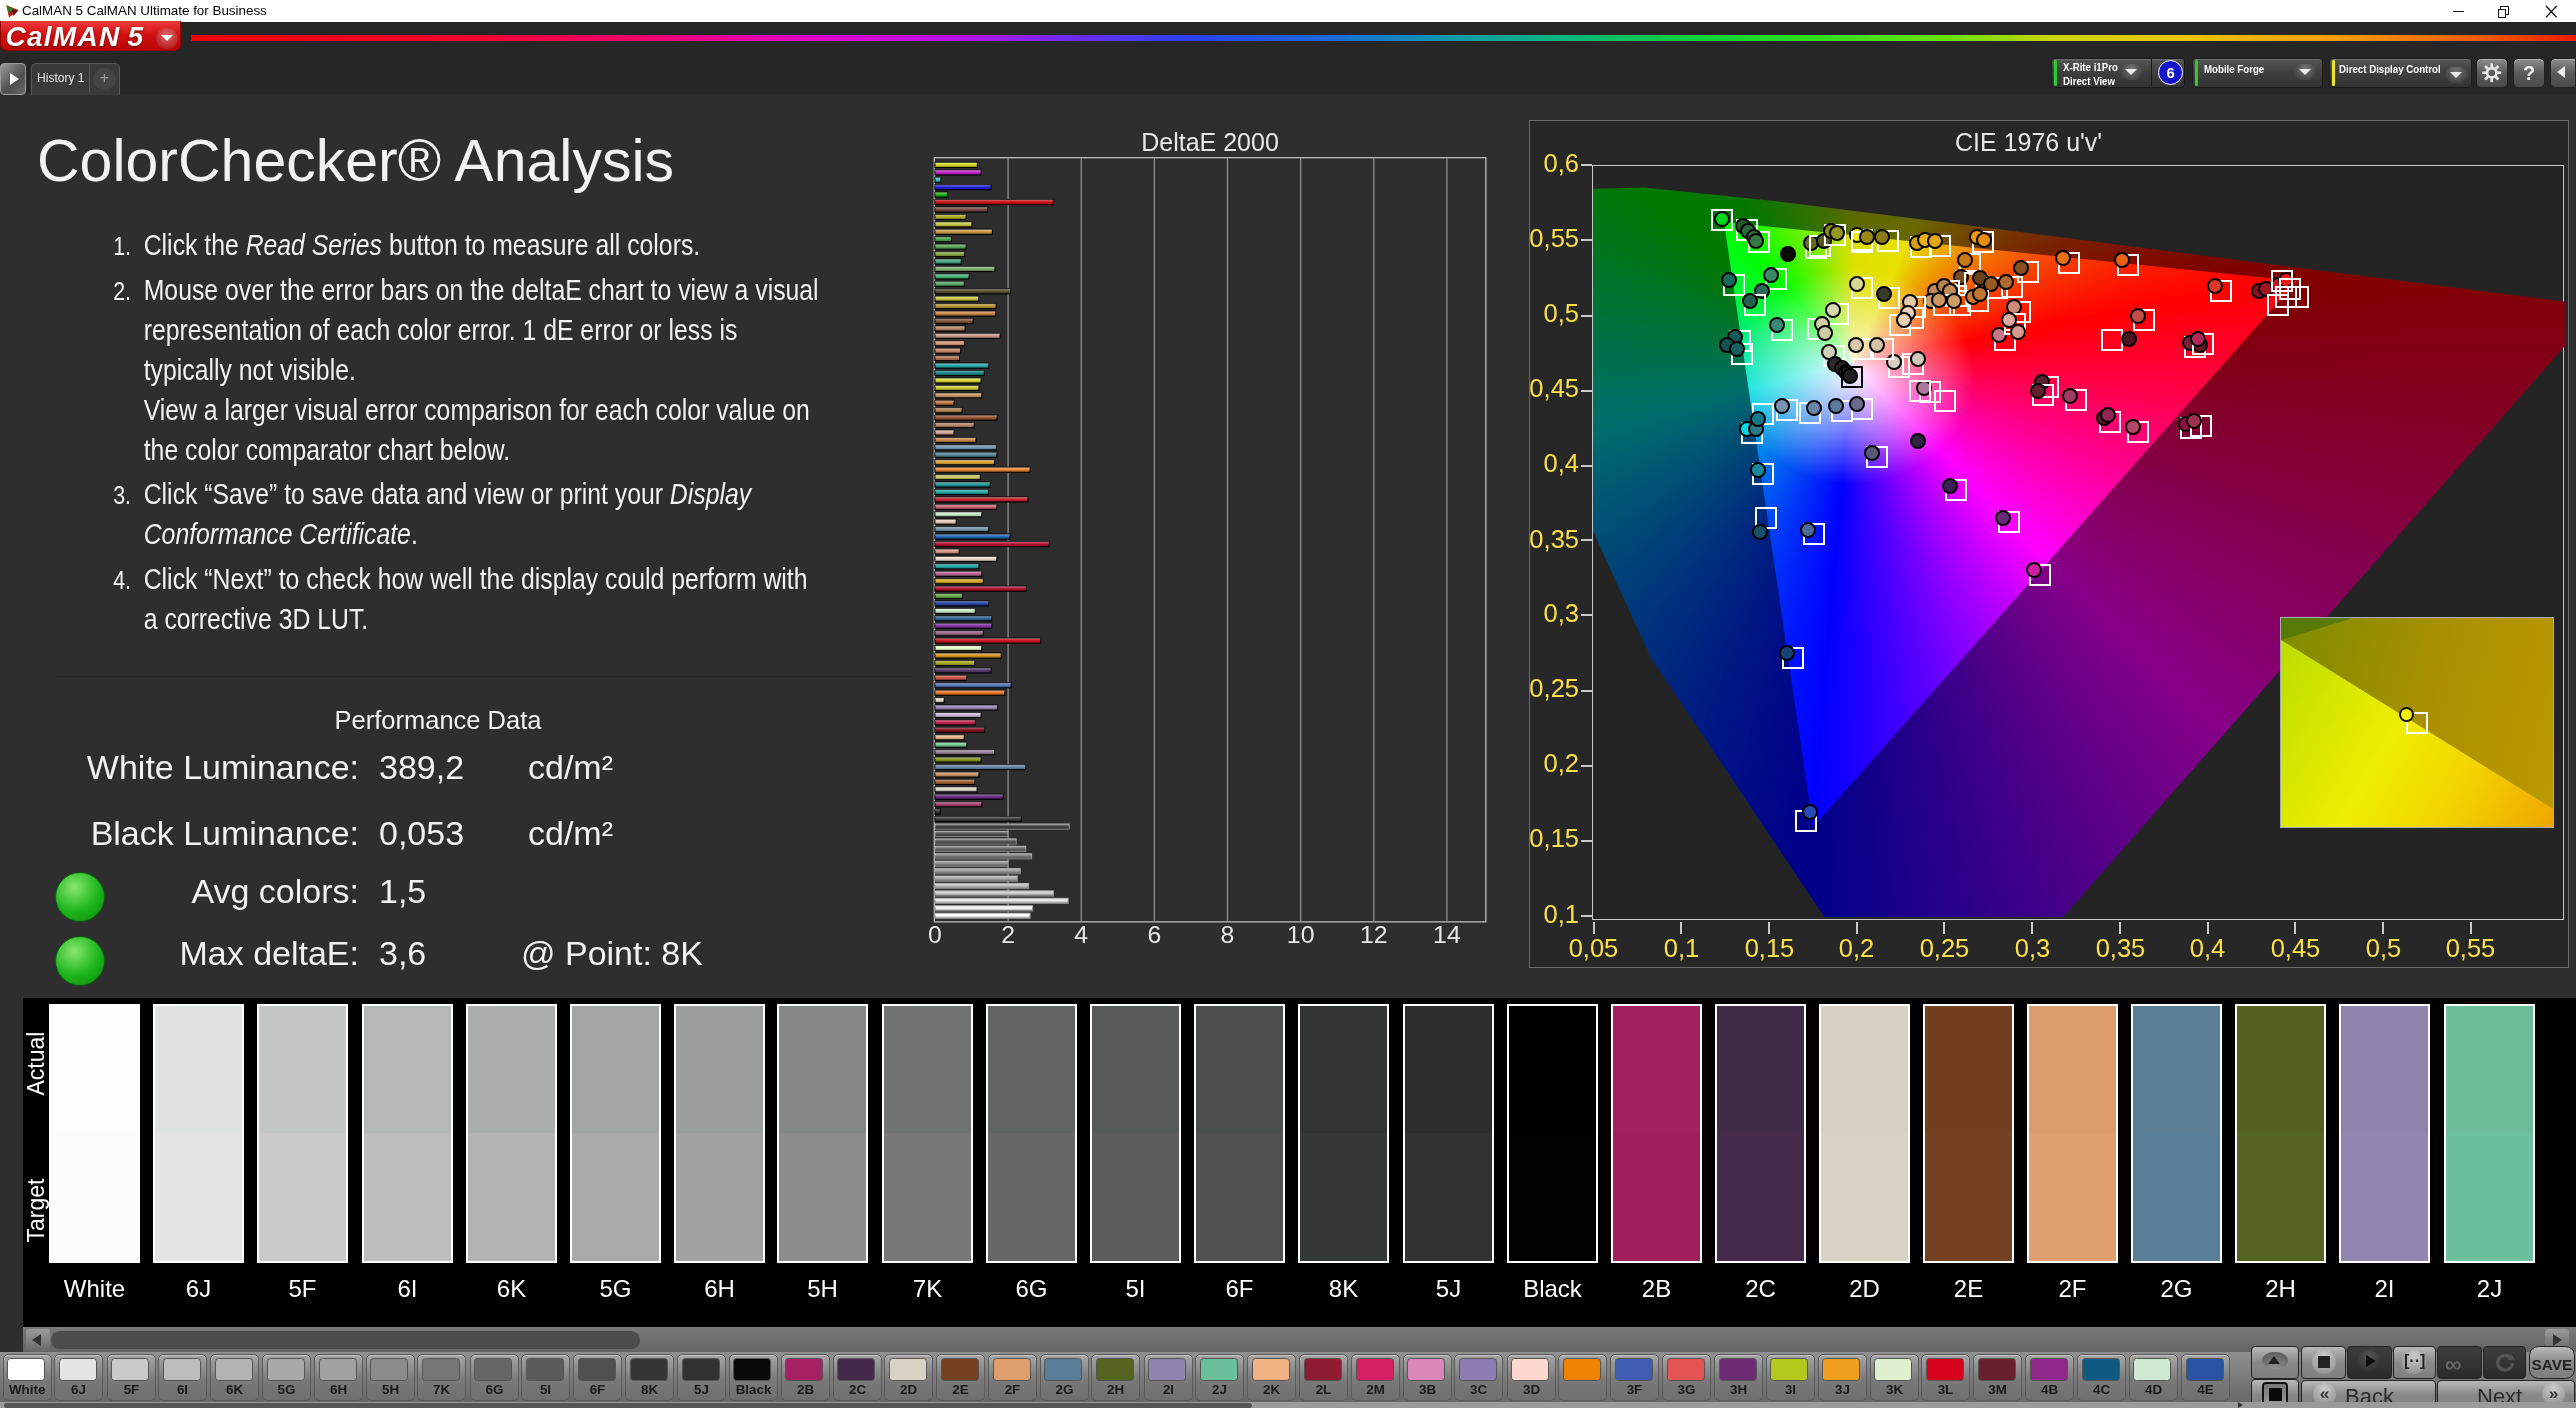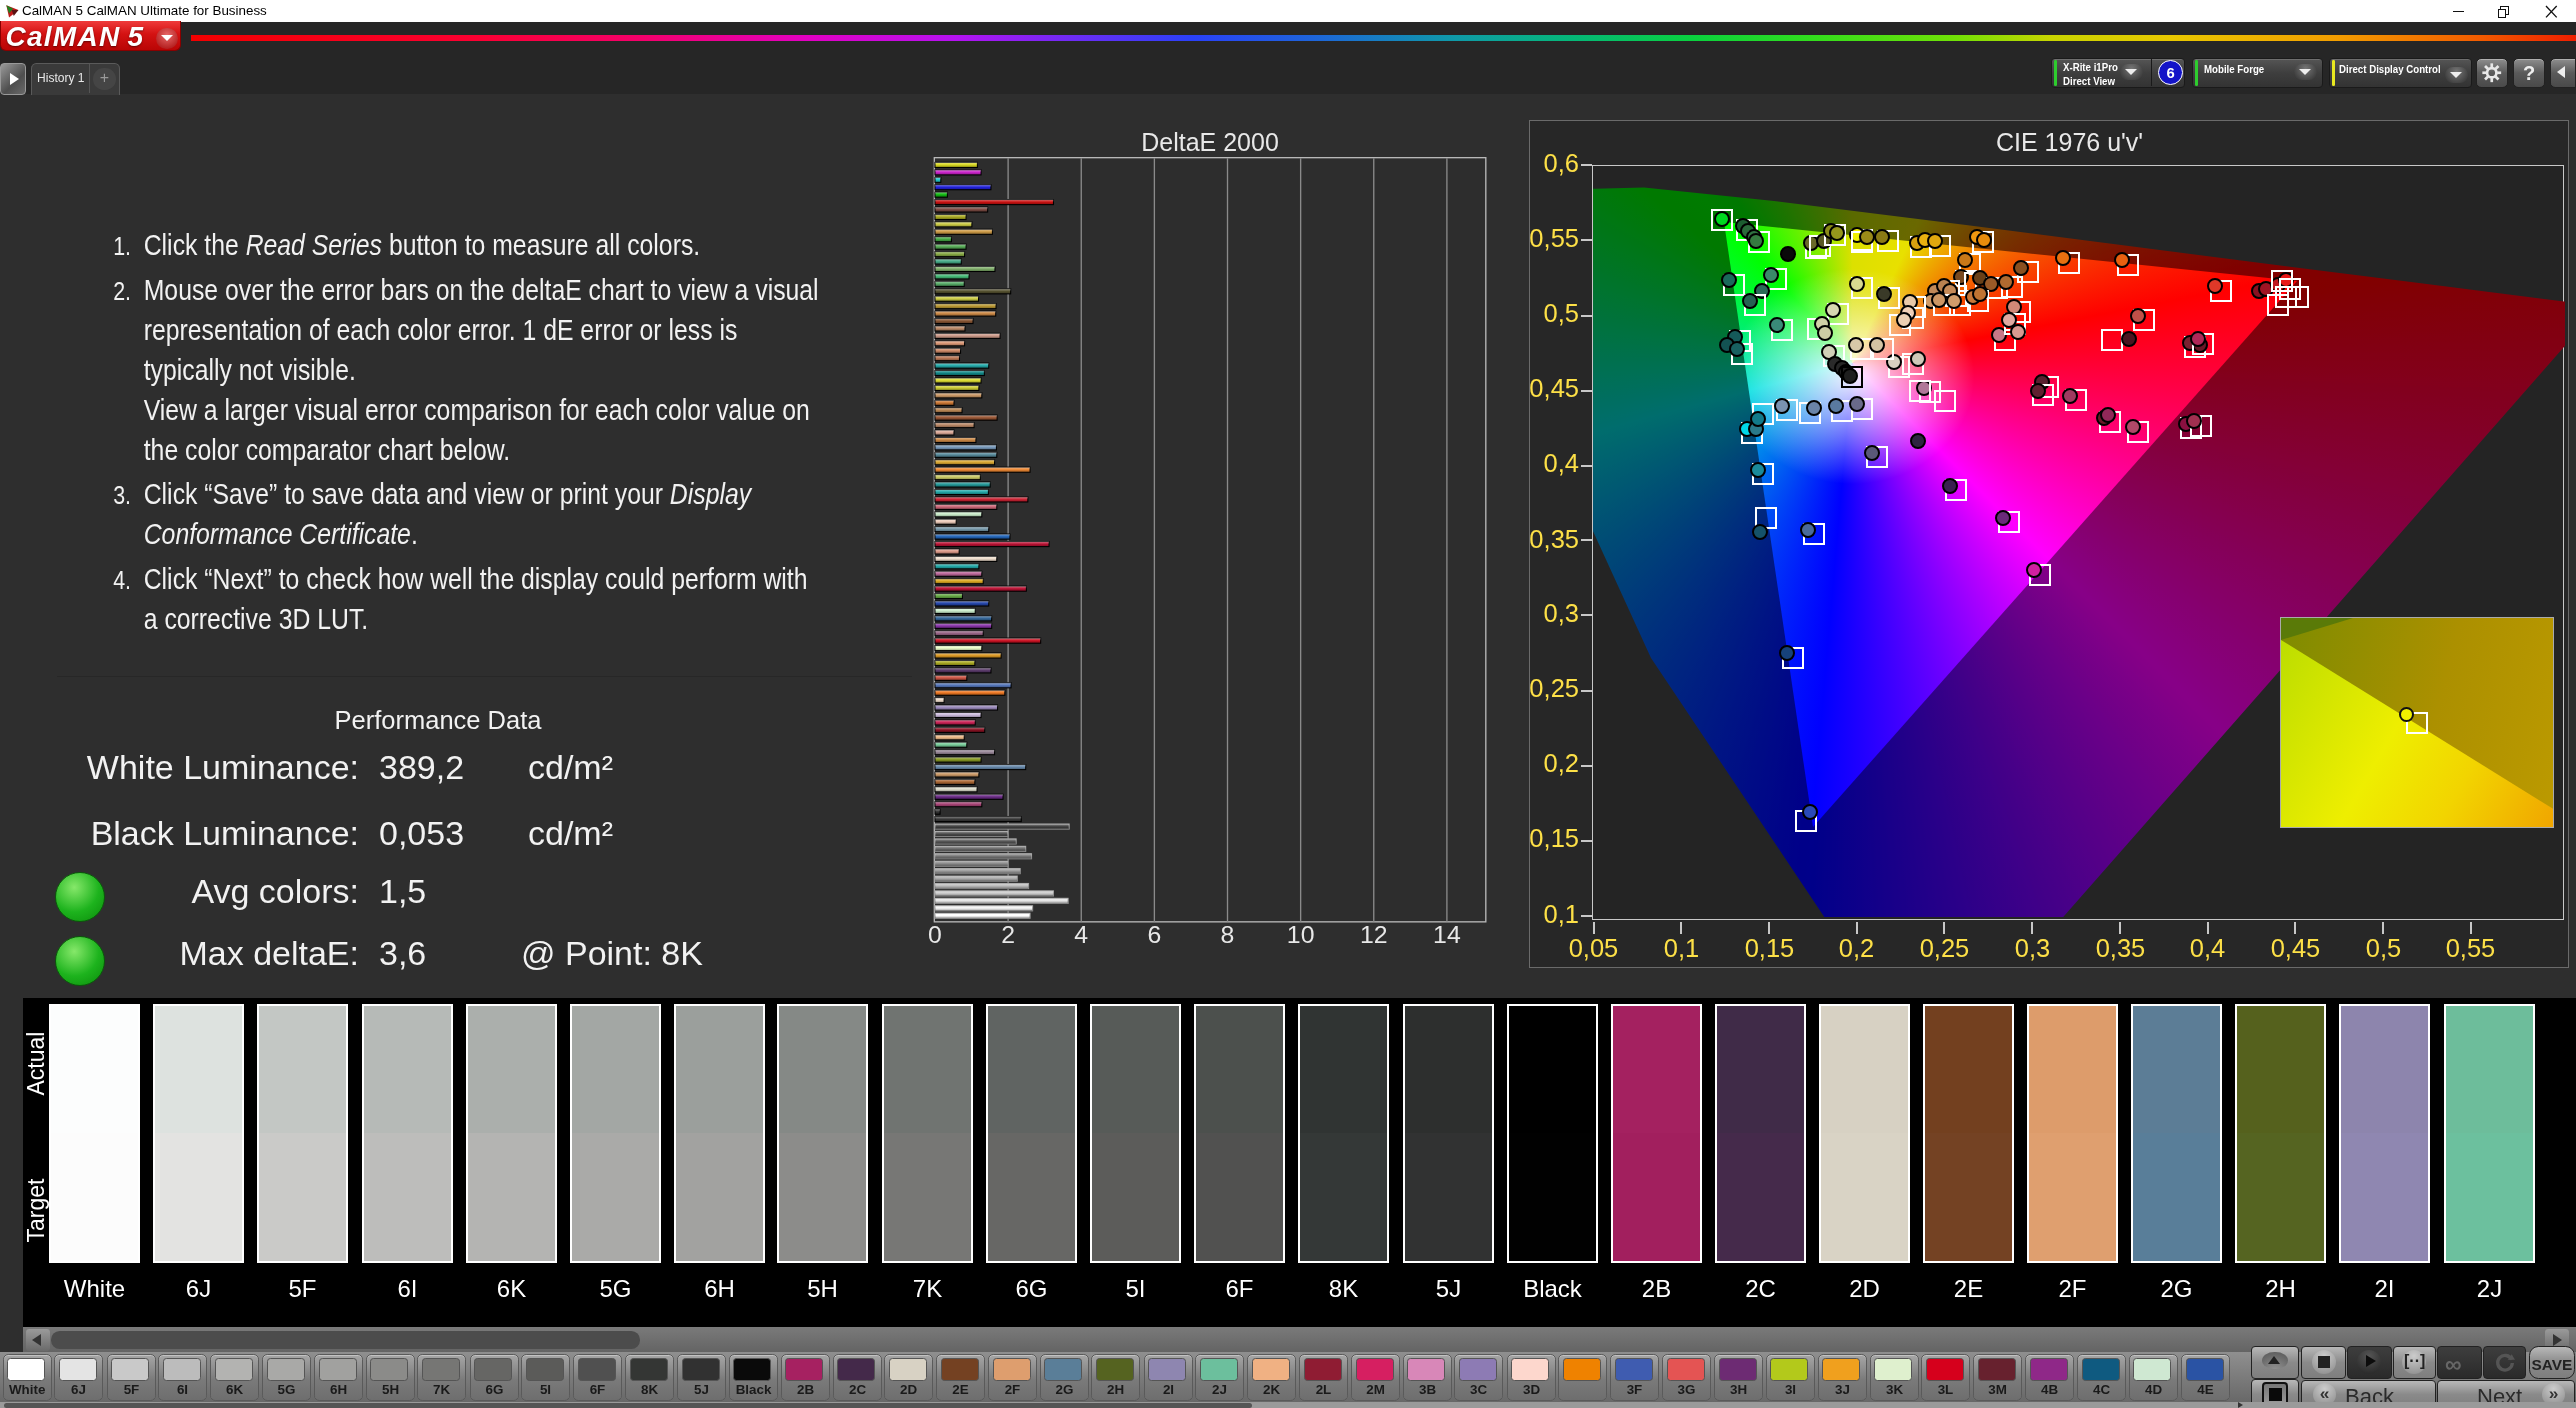--- a/index.html
+++ b/index.html
@@ -47,21 +47,21 @@
 ol#steps li{margin-bottom:4.7px;line-height:40px;padding-left:8px;}
 ol#steps li::marker{font-size:25.5px;}
 #divider{left:57px;top:676px;width:855px;height:1.3px;background:#3e3e3e;border-bottom:0.7px solid #272727;}
 
 .pd{color:#f2f2f2;font-size:34px;}
 .grn{width:50px;height:50px;border-radius:50%;
  background:radial-gradient(circle at 38% 30%,#86e86a,#1db31d 55%,#0a8a0a);border:0.7px solid #0a5a0a;}
 #detitle{left:1069px;top:128px;width:282px;text-align:center;font-size:25px;color:#e8e8e8;}
 
 #ciepanel{left:1529px;top:120px;width:1040px;height:848px;background:#272727;border:1.3px solid #6a6a6a;}
-#cietitle{left:1996px;top:128px;font-size:25px;color:#e8e8e8;}
+#cietitle{left:1955px;top:128px;font-size:25px;color:#e8e8e8;}
 #cieplot{left:1592px;top:165px;width:972px;height:755px;background:#242424;border:1.3px solid #c8c8c8;}
 .horseshoe{left:0;top:0;width:972px;height:751px;
  background:conic-gradient(from 0deg at 26.7% 26.2%,#9db407 0deg,#b4b100 25deg,#c00000 79deg,#cc00cc 135deg,#0000c8 185deg,#00b4b4 255deg,#00c800 318deg,#9db407 360deg);
  filter:brightness(0.58) saturate(1.2);}
 .gamut{left:0;top:0;width:972px;height:751px;
  background:conic-gradient(from 0deg at 26.7% 26.2%,#dce000 0deg,#e8e000 25deg,#ff0000 79deg,#ff00ff 135deg,#0000ff 185deg,#00e0e0 255deg,#00ff00 318deg,#dce000 360deg);}
 .wp{left:0;top:0;width:972px;height:751px;
  background:radial-gradient(ellipse 174px 154px at 26.7% 28%,rgba(255,255,255,.95),rgba(255,255,255,0) 70%);}
 .cietick{font-size:25.5px;color:#fde047;}
 .sq{border:2px solid #fff;width:21.5px;height:21.5px;background:transparent;}
@@ -147,20 +147,21 @@
  <line x1="6" y1="6" x2="10.5" y2="10.5"></line>
         <line x1="21.5" y1="21.5" x2="26" y2="26"></line>
  <line x1="26" y1="6" x2="21.5" y2="10.5"></line>
         <line x1="10.5" y1="21.5" x2="6" y2="26"></line>
       </g>
     </svg>
 <div class="abs sqbtn" style="left:2513px;color:#eee;font-size:20px;font-weight:bold;text-align:center;line-height:28px">?</div>
 <div class="abs sqbtn" style="left:2550px;width:26px;border-radius:5.4px 0 0 5.4px"></div>
 <div class="abs" style="left:2557px;top:66px;width:0;height:0;border-top:6.7px solid transparent;border-bottom:6.7px solid transparent;border-right:8.7px solid #eee"></div>
 
+<div class="abs" id="h1">ColorChecker® Analysis</div>
 <ol class="abs" id="steps">
 <li>Click the <i>Read Series</i> button to measure all colors.</li>
 <li>Mouse over the error bars on the deltaE chart to view a visual<br>representation of each color error. 1 dE error or less is<br>typically not visible.<br>View a larger visual error comparison for each color value on<br>the color comparator chart below.</li>
 <li>Click “Save” to save data and view or print your <i>Display<br>Conformance Certificate</i>.</li>
 <li>Click “Next” to check how well the display could perform with<br>a corrective 3D LUT.</li>
 </ol>
 <div class="abs" id="divider"></div>
 <div class="abs pd" style="left:304px;top:706px;width:268px;text-align:center;white-space:nowrap;font-size:25.5px">Performance Data</div>
 <div class="abs pd" style="left:30px;top:748px;width:329px;text-align:right">White Luminance:</div>
 <div class="abs pd" style="left:379px;top:748px">389,2</div>

